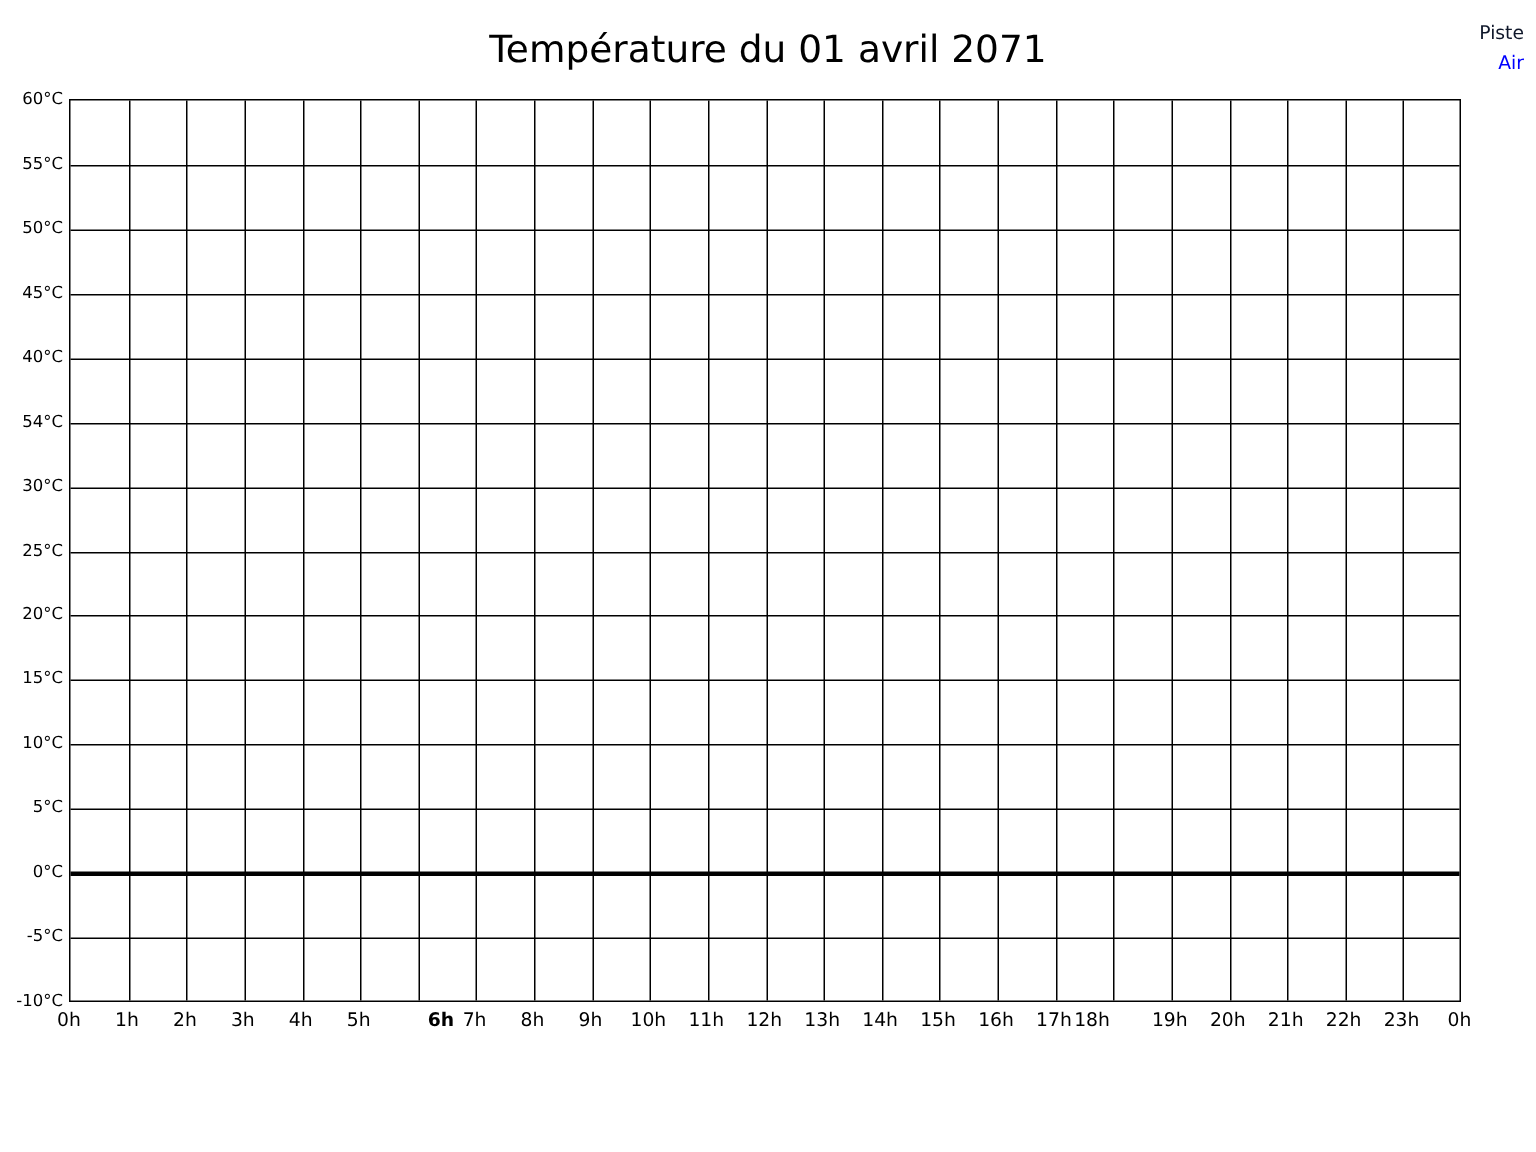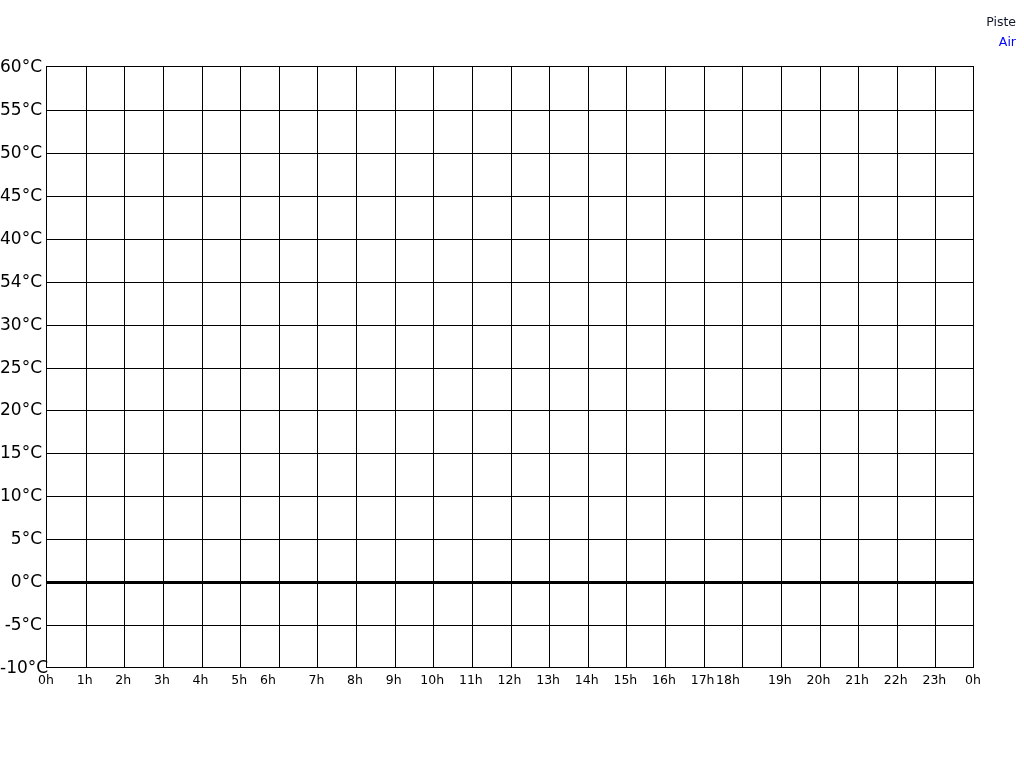--- a/index.html
+++ b/index.html
@@ -70,39 +70,40 @@
   }
   .hline.zero {
     height: 3px;
     background: #000000;
   }
   .ytick-label {
     position: absolute;
     right: 0;
     width: 44px;
     text-align: right;
-    font-size: 17px;
+    font-size: 11px;
     color: #000000;
     transform: translateY(-50%);
     white-space: nowrap;
   }
   .xtick-label {
     position: absolute;
     top: 672px;
     font-size: 12.5px;
     color: #000000;
     transform: translateX(-50%);
     white-space: nowrap;
   }
 </style>
 </head>
 <body>
 
 <div id="chart-root">
 
+  <div class="chart-title">Température du 01 avril 2071</div>
 
   <div class="legend">
     <span class="legend-item" style="color: #0f172a;">
       <span>Piste</span>
     </span>
     <span class="legend-item" style="color: rgb(0, 0, 255); text-align: right;">
       <span>Air</span>
     </span>
   </div>
 
@@ -145,21 +146,21 @@
       <div class="hline" style="top: 558px;"></div>
     </div>
 
   <div id="axis-labels">
       <div class="xtick-label" style="left: 46px;">0h</div>
       <div class="xtick-label" style="left: 84.625px;">1h</div>
       <div class="xtick-label" style="left: 123.25px;">2h</div>
       <div class="xtick-label" style="left: 161.875px;">3h</div>
       <div class="xtick-label" style="left: 200.5px;">4h</div>
       <div class="xtick-label" style="left: 239.125px;">5h</div>
-      <div class="xtick-label" style="left: 268px;">6h</div>
+      <div class="xtick-label" style="left: 294px; font-weight: bold;">6h</div>
       <div class="xtick-label" style="left: 316.375px;">7h</div>
       <div class="xtick-label" style="left: 355px;">8h</div>
       <div class="xtick-label" style="left: 393.625px;">9h</div>
       <div class="xtick-label" style="left: 432.25px;">10h</div>
       <div class="xtick-label" style="left: 470.875px;">11h</div>
       <div class="xtick-label" style="left: 509.5px;">12h</div>
       <div class="xtick-label" style="left: 548.125px;">13h</div>
       <div class="xtick-label" style="left: 586.75px;">14h</div>
       <div class="xtick-label" style="left: 625.375px;">15h</div>
       <div class="xtick-label" style="left: 664px;">16h</div>

